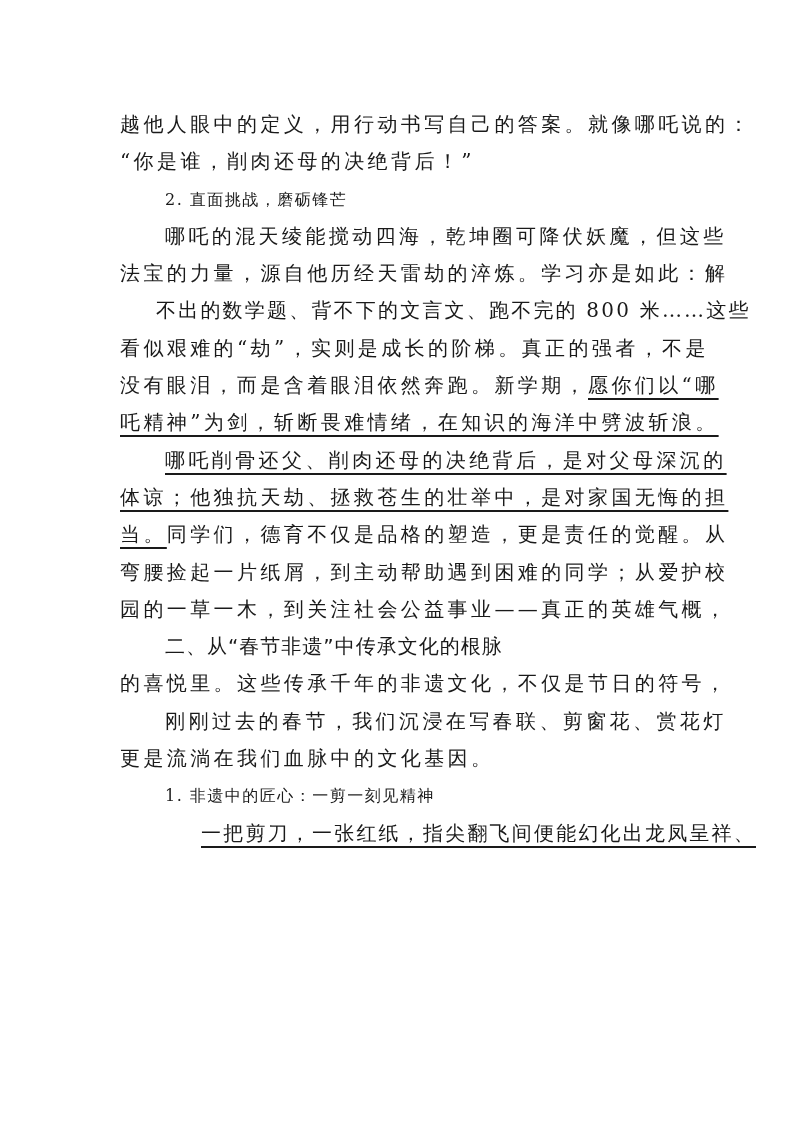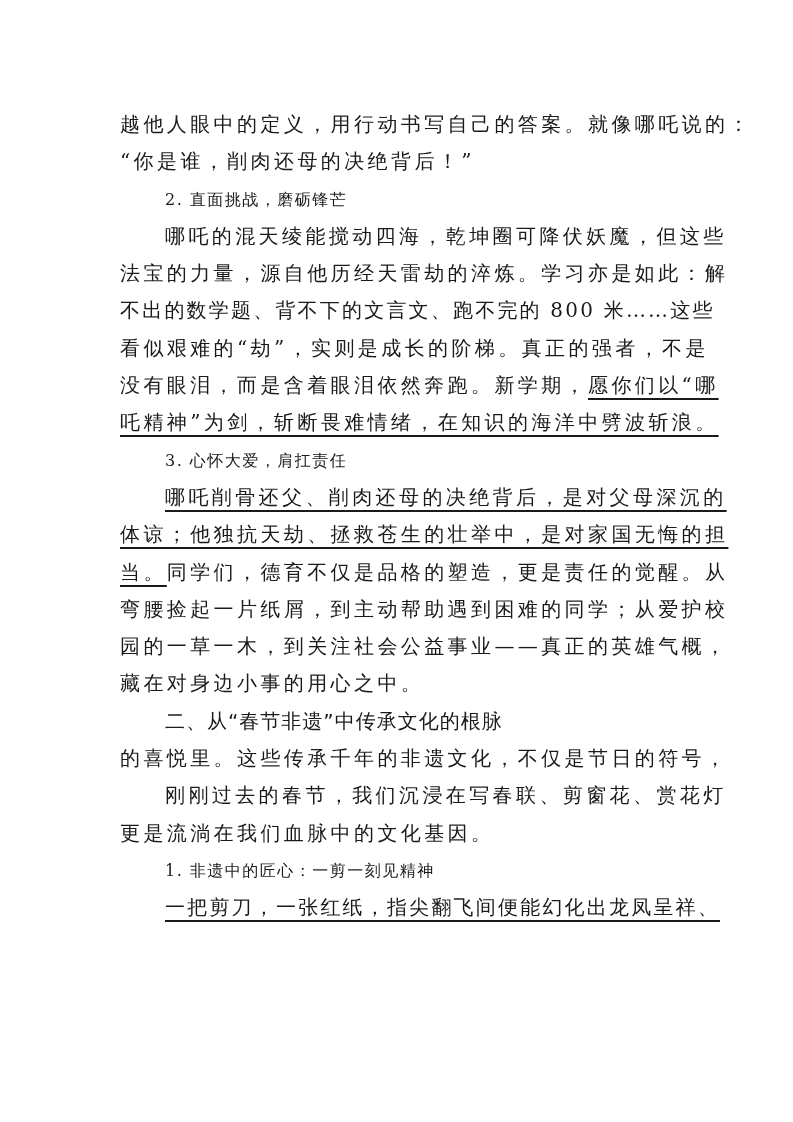--- a/index.html
+++ b/index.html
@@ -35,41 +35,39 @@
       font-family: "DejaVu Sans", "Liberation Sans", sans-serif;
       font-weight: normal;
       font-size: 20px;
       letter-spacing: 1px;
     }
     .u {
       text-decoration: underline;
       text-decoration-thickness: 1.5px;
       text-underline-offset: 6px;
     }
-    .tight { letter-spacing: 2.2px; }
+    .tight { letter-spacing: 2.2px; margin-left: 36px; }
   </style>
 </head>
 <body>
 
 <div class="page">
   <div class="line"><span>越他人眼中的定义，用行动书写自己的答案。就像哪吒说的：</span></div>
   <div class="line"><span>“你是谁，削肉还母的决绝背后！”</span></div>
   <div class="line indent heading-num"><span>2. 直面挑战，磨砺锋芒</span></div>
   <div class="line indent"><span>哪吒的混天绫能搅动四海，乾坤圈可降伏妖魔，但这些</span></div>
   <div class="line"><span>法宝的力量，源自他历经天雷劫的淬炼。学习亦是如此：解</span></div>
   <div class="line tight"><span>不出的数学题、背不下的文言文、跑不完的 800 米……这些</span></div>
   <div class="line"><span>看似艰难的“劫”，实则是成长的阶梯。真正的强者，不是</span></div>
   <div class="line"><span>没有眼泪，而是含着眼泪依然奔跑。新学期，</span><span class="u">愿你们以“哪</span></div>
   <div class="line"><span class="u">吒精神”为剑，斩断畏难情绪，在知识的海洋中劈波斩浪。</span></div>
-  <div class="line indent heading-num"><span>3. 心怀大爱，肩扛责任</span></div>
   <div class="line indent"><span class="u">哪吒削骨还父、削肉还母的决绝背后，是对父母深沉的</span></div>
   <div class="line"><span class="u">体谅；他独抗天劫、拯救苍生的壮举中，是对家国无悔的担</span></div>
   <div class="line"><span class="u">当。</span><span>同学们，德育不仅是品格的塑造，更是责任的觉醒。从</span></div>
   <div class="line"><span>弯腰捡起一片纸屑，到主动帮助遇到困难的同学；从爱护校</span></div>
   <div class="line"><span>园的一草一木，到关注社会公益事业——真正的英雄气概，</span></div>
-  <div class="line"><span>藏在对身边小事的用心之中。</span></div>
   <div class="line indent section-title"><span>二、从“春节非遗”中传承文化的根脉</span></div>
   <div class="line"><span>的喜悦里。这些传承千年的非遗文化，不仅是节日的符号，</span></div>
   <div class="line indent"><span>刚刚过去的春节，我们沉浸在写春联、剪窗花、赏花灯</span></div>
   <div class="line"><span>更是流淌在我们血脉中的文化基因。</span></div>
   <div class="line indent heading-num"><span>1. 非遗中的匠心：一剪一刻见精神</span></div>
   <div class="line indent tight"><span class="u">一把剪刀，一张红纸，指尖翻飞间便能幻化出龙凤呈祥、</span></div>
 </div>
 
 </body></html>

